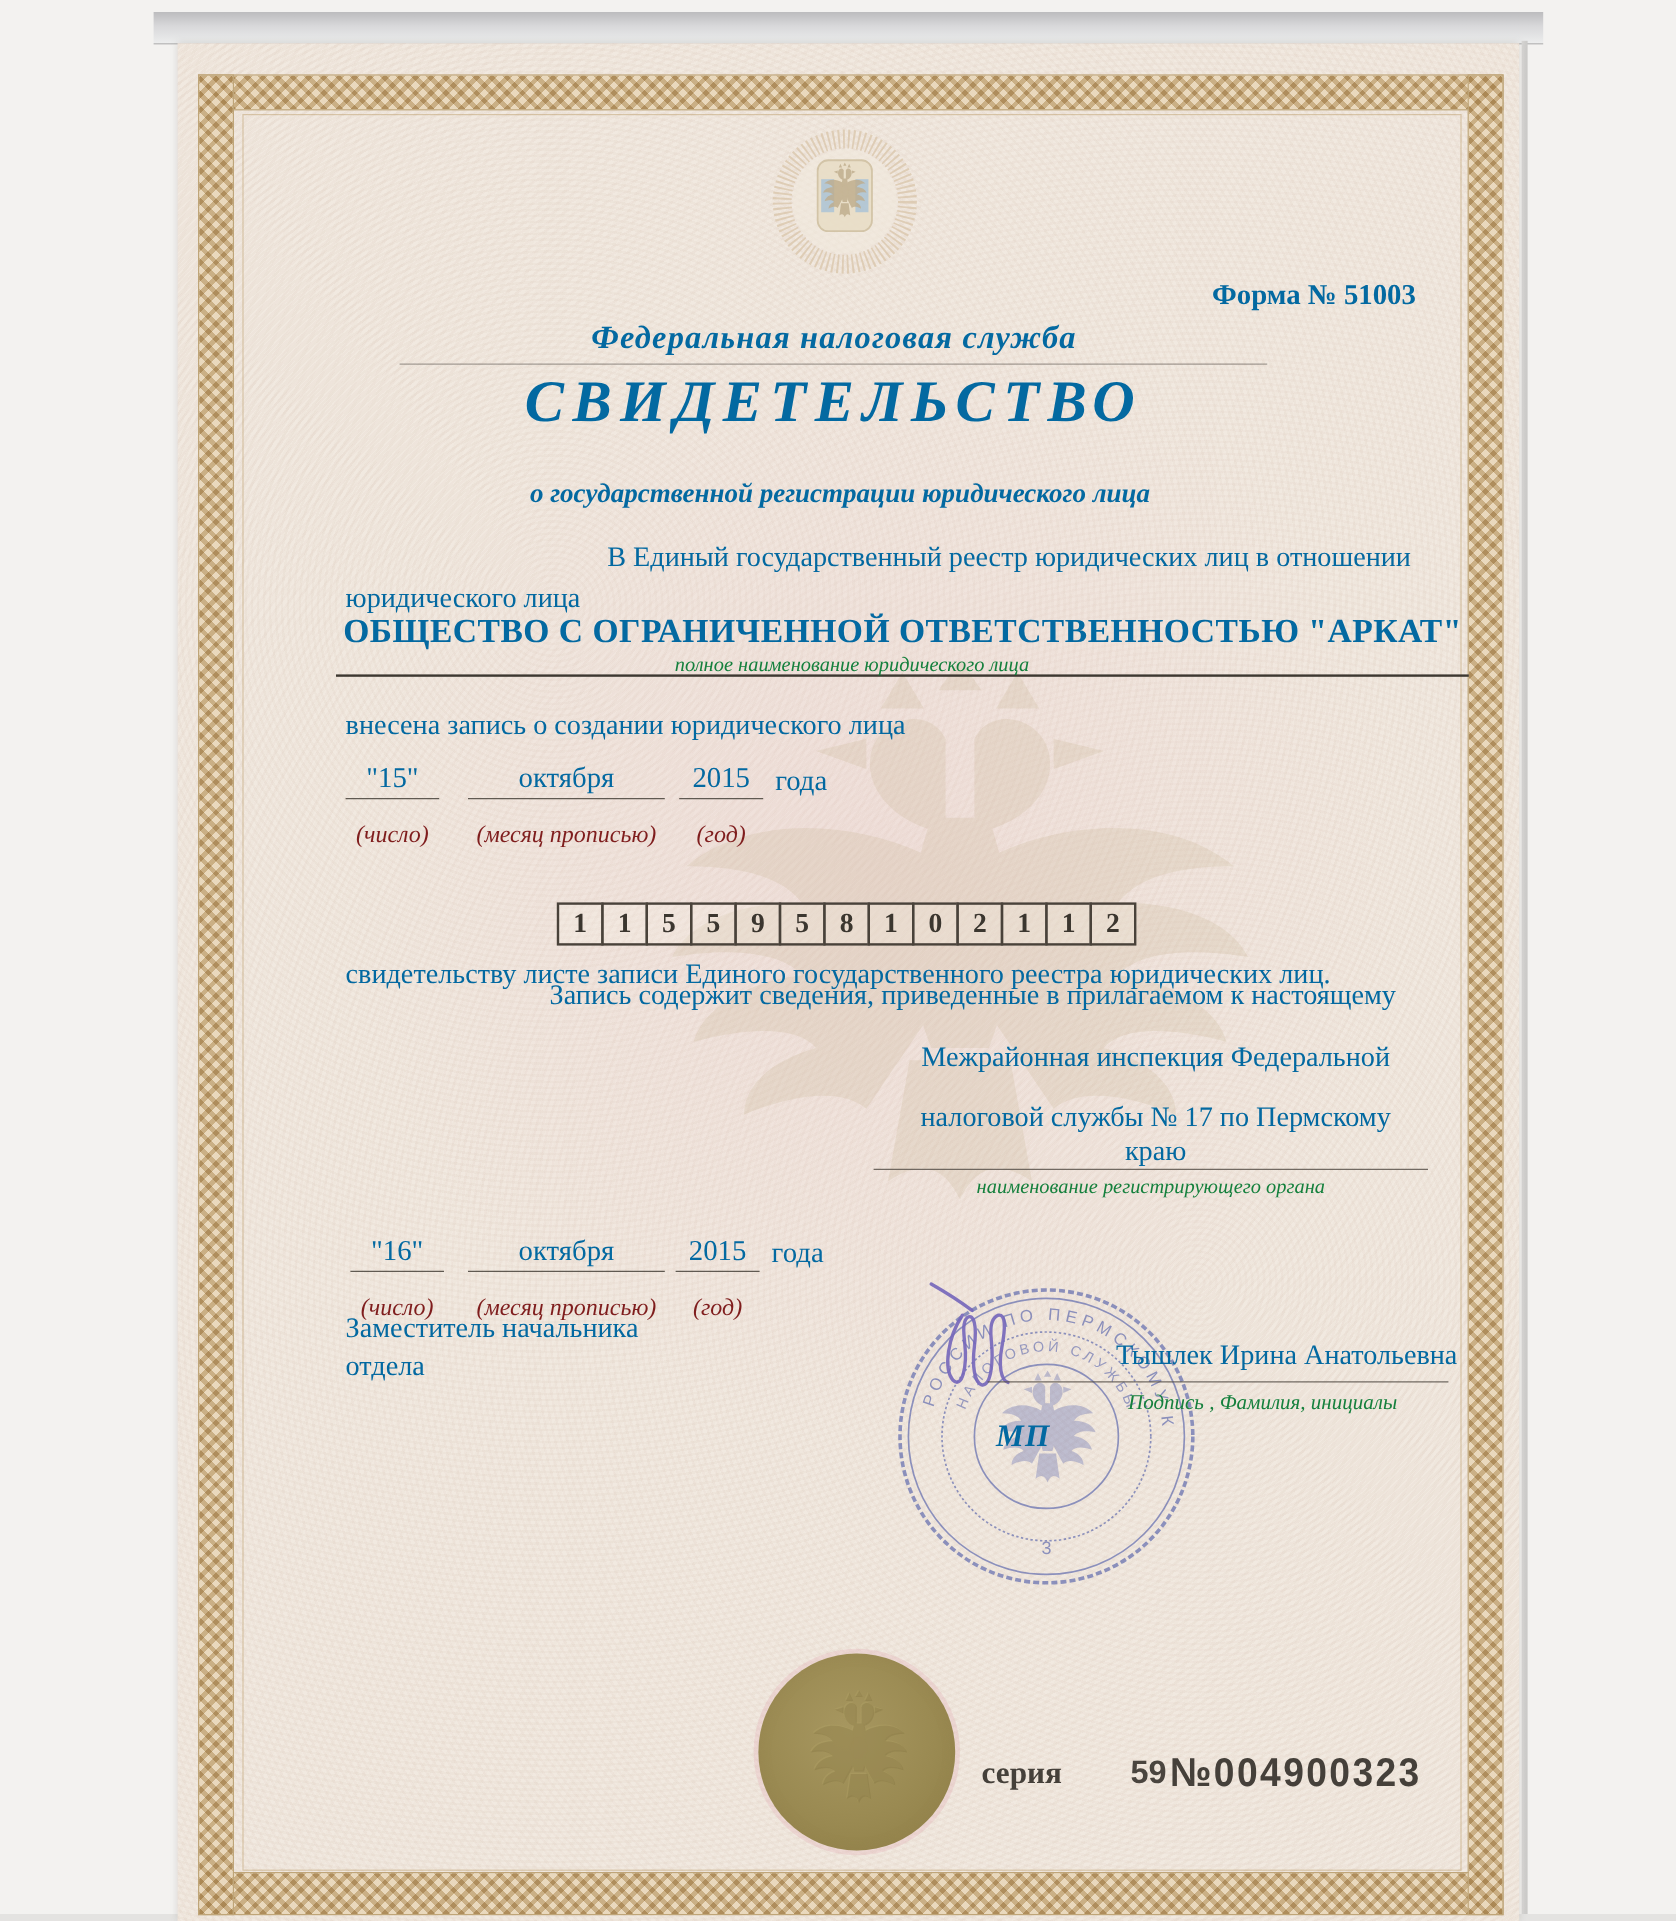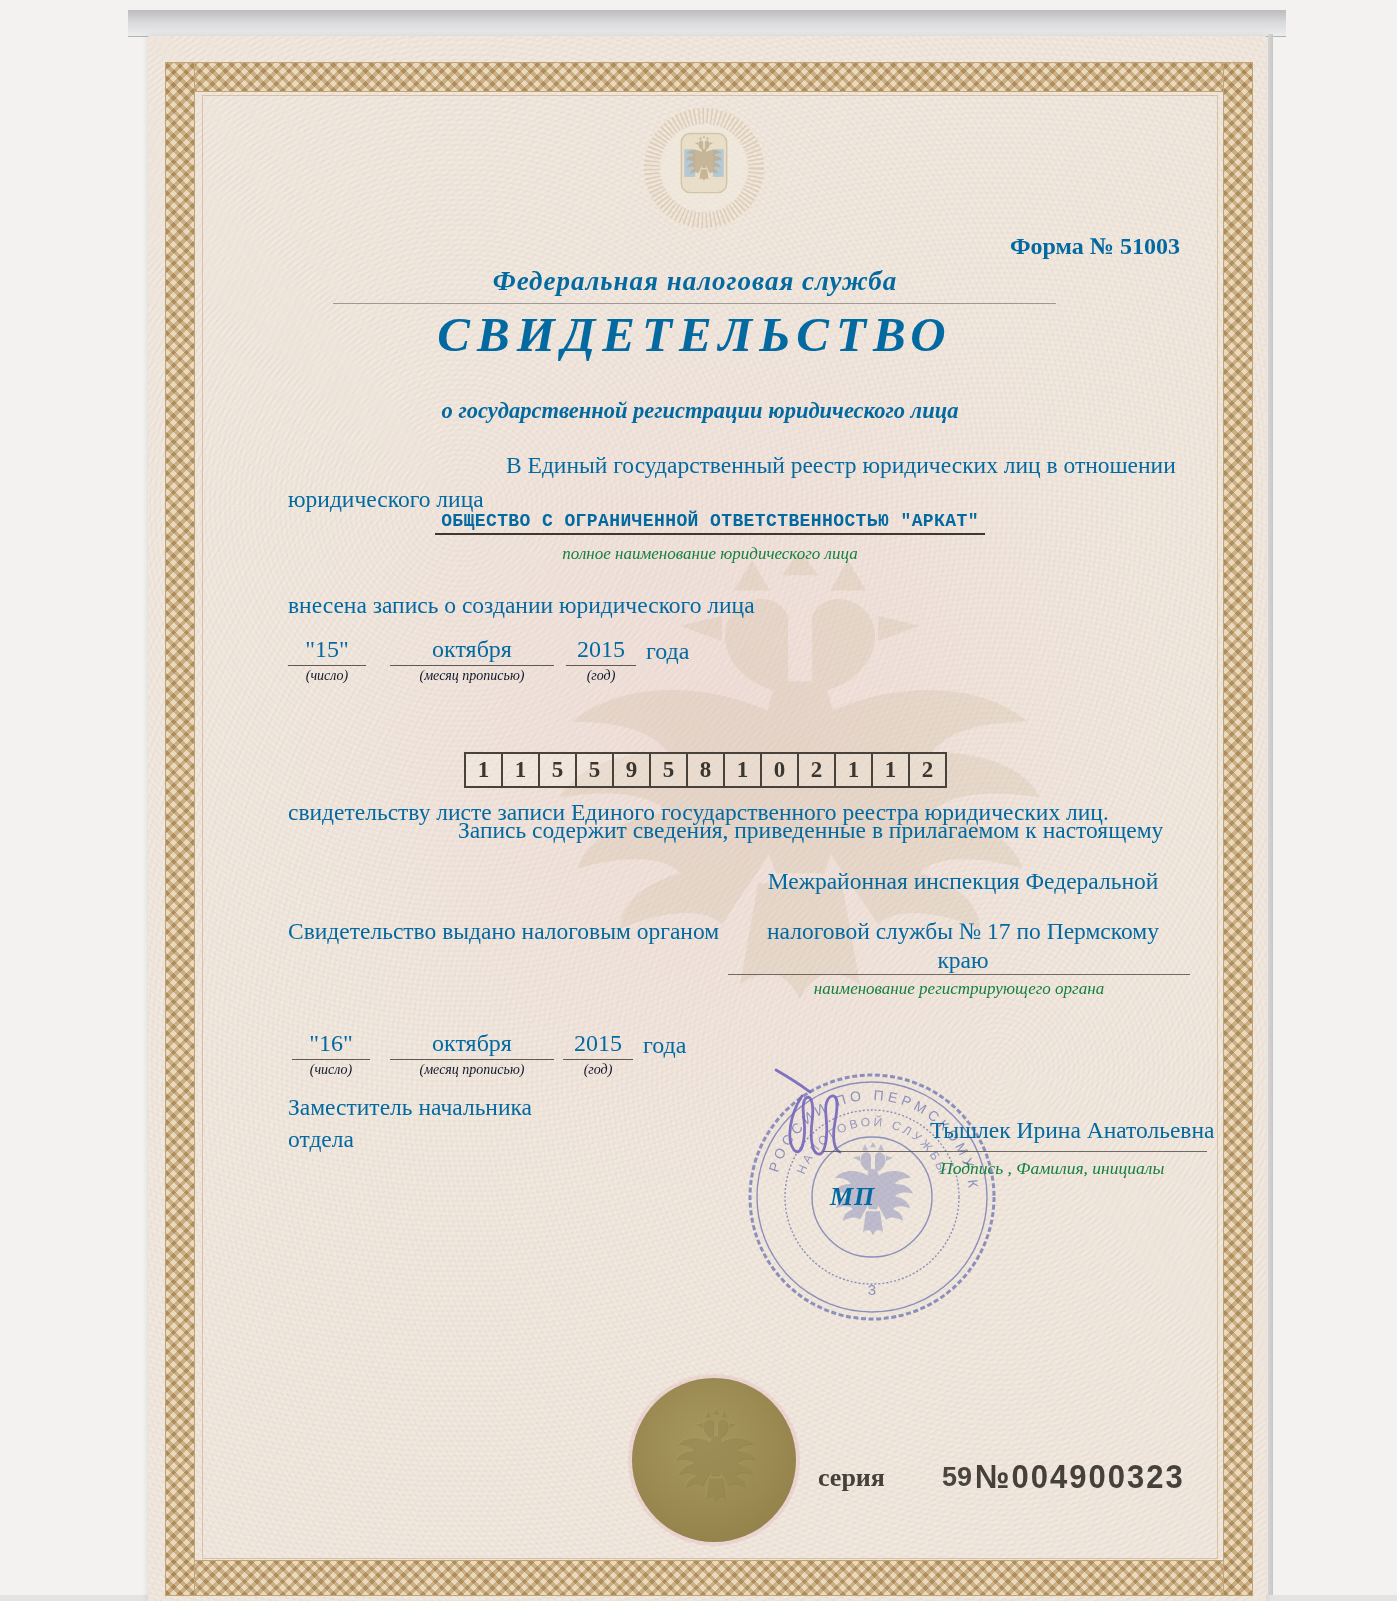--- a/index.html
+++ b/index.html
@@ -35,29 +35,29 @@
   
   .t{color:#0369a1;line-height:1.12;white-space:nowrap;}
   .b{font-weight:bold;font-style:italic;}
   .ctr{text-align:center;}
   .cap{font-size:17px;font-style:italic;color:#15803d;}
   .body-t{font-size:23.5px;}
   .rule{border-top:1.6px solid rgba(90,84,76,.85);height:0;}
   .thin-rule{border-top:1px solid rgba(110,104,96,.6);height:0;}
   
   .dval{display:block;font-size:24px;text-align:center;border-bottom:1.6px solid rgba(80,74,66,.9);padding-bottom:2px;}
-  .dlab{display:block;font-size:14px;font-style:italic;text-align:center;color:#0f172a;margin-top:2px;}
+  .dlab{display:block;font-size:20px;font-style:italic;text-align:center;color:#7f1d1d;margin-top:19px;}
   
   .ogrn-row{display:flex;}
   .ogrn-cell{width:35px;height:32px;border:2px solid #49423a;margin-left:-2px;
     font-size:23px;font-weight:bold;text-align:center;line-height:32px;color:#3b362f;
     background:rgba(248,242,233,.25);}
   .ogrn-cell:first-child{margin-left:0;}
   
-  .company{font-size:18px;font-weight:bold;letter-spacing:.4px;border-bottom:2.4px solid #3d3831;padding:0 6px 2px 6px;font-family:Liberation Mono, monospace;}
+  .company{font-size:28px;font-weight:bold;letter-spacing:.4px;border-bottom:2.4px solid #3d3831;padding:0 6px 20px 6px;}
   
   .seal{border-radius:50%;
     background:radial-gradient(circle at 45% 40%, #a79760 0%, #9a8a52 55%, #8d7d45 100%);
     box-shadow:0 0 0 4px rgba(226,168,178,0.28), 0 0 10px rgba(150,130,80,.35) inset;}
   .series-label{font-size:26px;font-weight:bold;color:#45403a;}
   .series-region{font-size:27px;font-weight:bold;color:#4a453f;font-family:"Liberation Sans",sans-serif;margin-left:20px;}
   .series-number{font-size:31px;font-weight:600;color:#45403a;letter-spacing:2px;transform:scaleY(1.08);transform-origin:top left;font-family:"Liberation Sans",sans-serif;}
   svg{display:block;}
 </style>
 </head>
@@ -158,21 +158,20 @@
       <div class="ogrn-cell">2</div>
       <div class="ogrn-cell">1</div>
       <div class="ogrn-cell">1</div>
       <div class="ogrn-cell">2</div>
     </div>
 
   <div class="abs t body-t" style="left:458px;top:817px">Запись содержит сведения, приведенные в прилагаемом к настоящему</div>
   <div class="abs t body-t" style="left:288px;top:799px">свидетельству листе записи Единого государственного реестра юридических лиц.</div>
 
   <div class="abs t body-t ctr" style="left:738px;top:868px;width:450px">Межрайонная инспекция Федеральной</div>
-  <div class="abs t body-t" style="left:288px;top:918px">Свидетельство выдано налоговым органом</div>
   <div class="abs t body-t ctr" style="left:738px;top:918px;width:450px">налоговой службы № 17 по Пермскому</div>
   <div class="abs t body-t ctr" style="left:738px;top:947px;width:450px">краю</div>
   <div class="abs rule" style="left:728px;top:974px;width:462px"></div>
   <div class="abs cap ctr" style="left:733px;top:979px;width:452px">наименование регистрирующего органа</div>
 
   <div class="abs" style="left:292px;top:1030px;width:78px">
     <span class="t dval">"16"</span>
     <span class="dlab">(число)</span>
   </div>
   <div class="abs" style="left:390px;top:1030px;width:164px">

